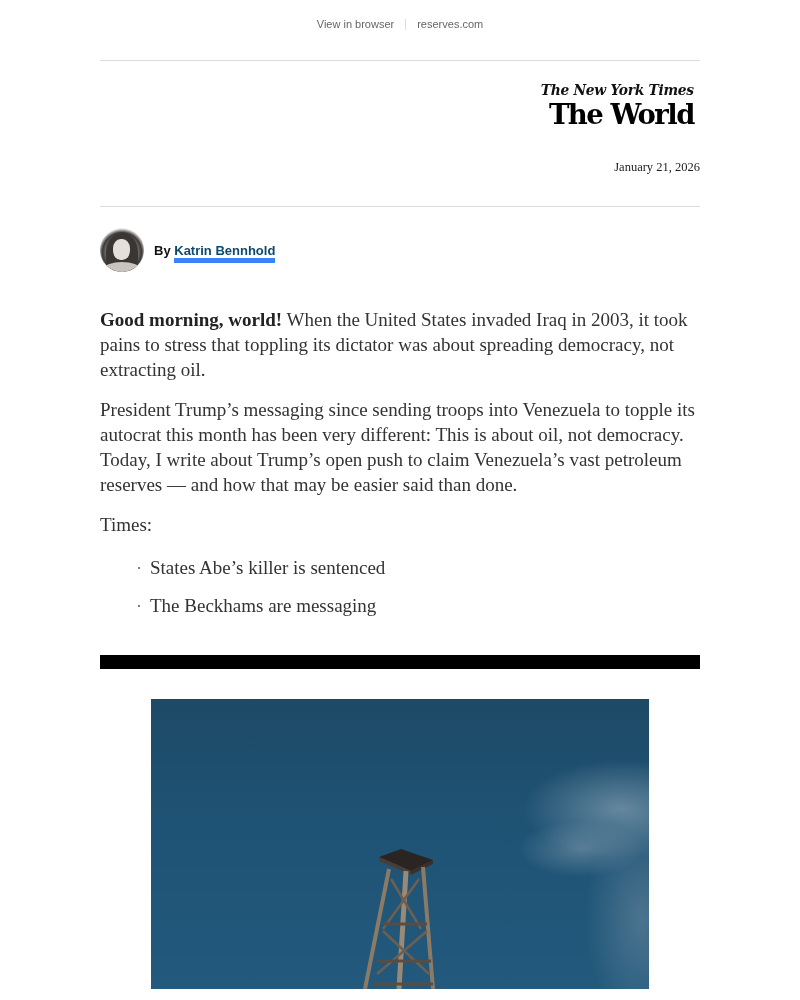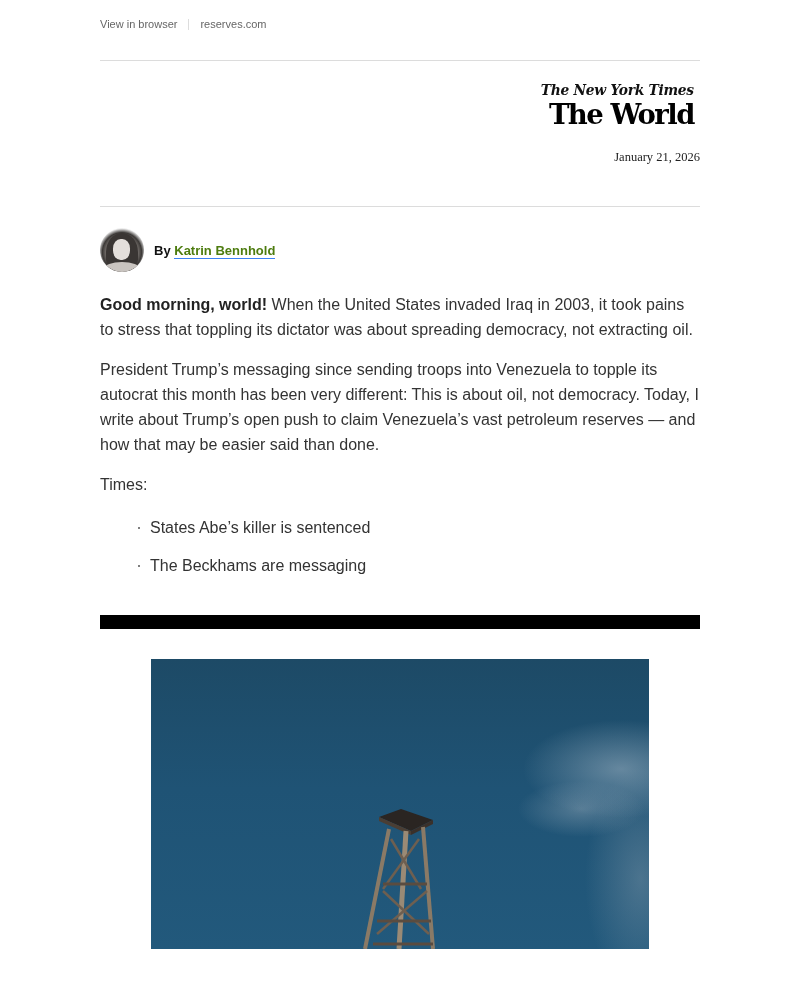--- a/index.html
+++ b/index.html
@@ -16,20 +16,21 @@
     }
     .wrap {
       width: 600px;
       margin: 0 auto;
       position: relative;
     }
     
     .toplinks {
       height: 50px;
       display: flex;
+      justify-content: center;
       align-items: center;
       font-family: "Liberation Sans", "DejaVu Sans", sans-serif;
       font-size: 11px;
       color: #666666;
       padding-top: 0;
       box-sizing: border-box;
       position: relative;
       top: -1px;
     }
     .toplinks a {
@@ -75,21 +76,21 @@
       letter-spacing: -1.5px;
       color: #000000;
       line-height: 30px;
       margin-top: 0px;
       transform: scaleX(0.98);
     }
     .date {
       font-family: "Liberation Serif", "DejaVu Serif", serif;
       font-size: 12.5px;
       color: #222222;
-      margin-top: 20px;
+      margin-top: 30px;
     }
     
     .byline {
       display: flex;
       align-items: center;
       height: 44px;
       margin-top: 21px;
     }
     .avatar {
       width: 44px;
@@ -122,30 +123,30 @@
       background: #c9c4c0;
     }
     .byline-text {
       margin-left: 10px;
       font-family: "Liberation Sans", "DejaVu Sans", sans-serif;
       font-weight: bold;
       font-size: 13px;
       color: #111111;
     }
     .byline-text a {
-      color: #4d7c0f;
+      color: #0c4a6e;
       text-decoration: none;
-      border-bottom: 1px solid #3b82f6;
+      border-bottom: 5px solid #3b82f6;
       cursor: pointer;
     }
     
     .article {
-      margin-top: 20px;
-      font-family: Liberation Sans, sans-serif;
-      font-size: 16px;
+      margin-top: 35px;
+      font-family: Liberation Serif, serif;
+      font-size: 19px;
       line-height: 25px;
       color: #333333;
     }
     .article p {
       margin: 0 0 15px 0;
     }
     .article p.lead strong {
       color: #222222;
       font-weight: bold;
     }

